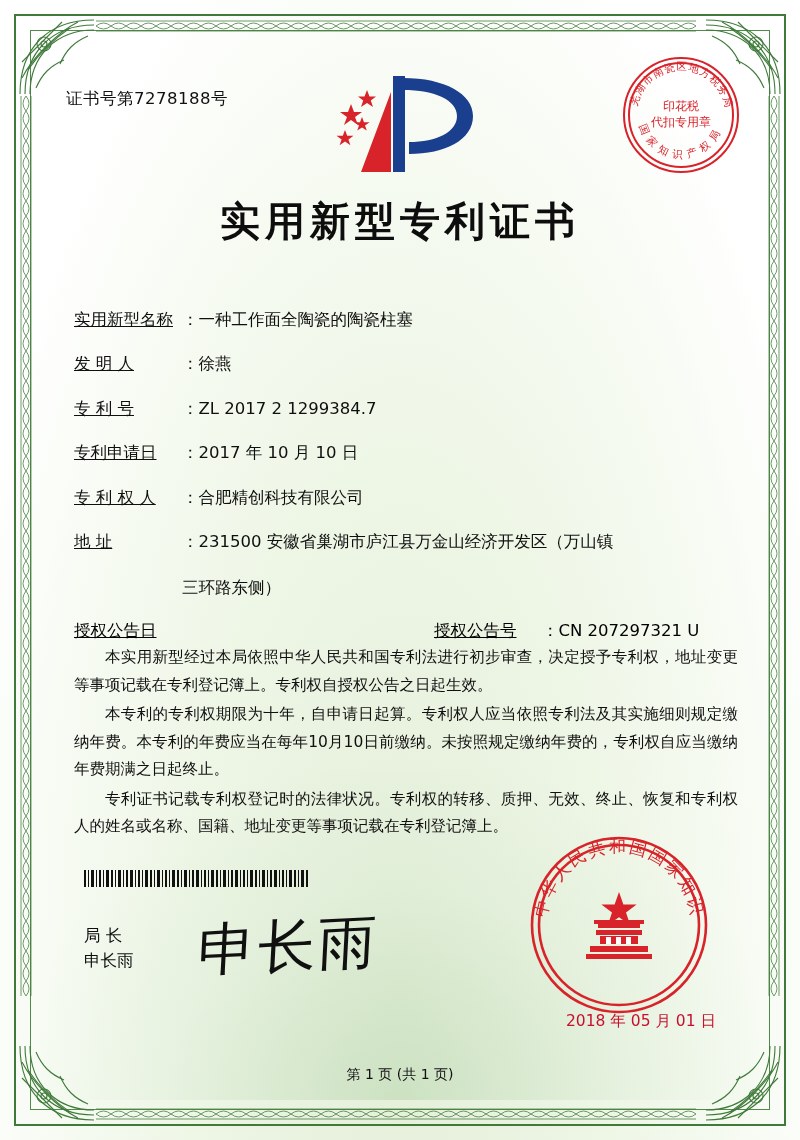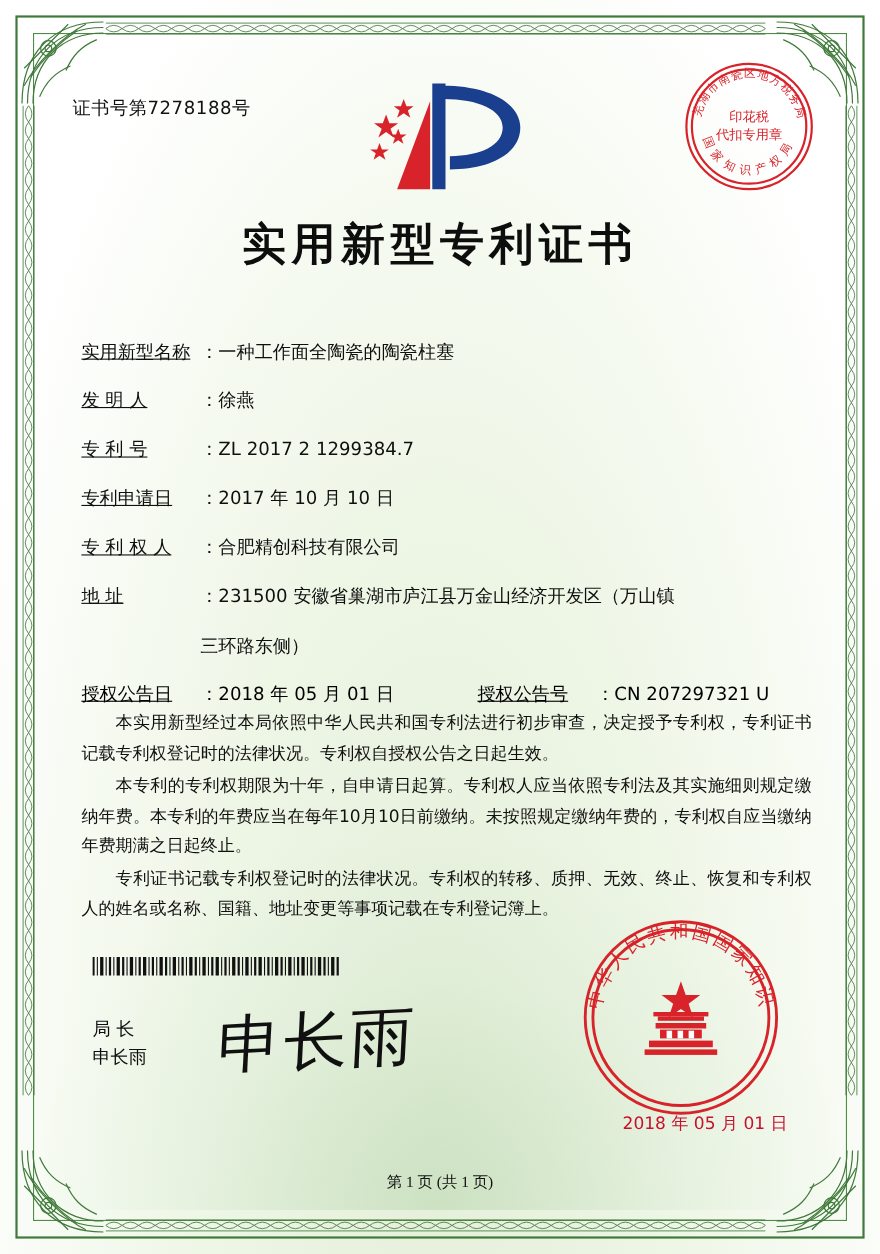--- a/index.html
+++ b/index.html
@@ -193,21 +193,20 @@
     color: #c8102e;
     white-space: nowrap;
   }
   .footer {
     position: absolute;
     left: 0; right: 0;
     bottom: 10px;
     text-align: center;
     font-size: 14px;
     color: #111;
-    font-family: Liberation Serif, serif;
   }
   
   .watermark {
     position: absolute;
     left: 40px; right: 40px; bottom: 40px;
     height: 330px;
     background: radial-gradient(ellipse at 50% 100%, rgba(170,205,160,.42) 0%, rgba(200,225,195,.20) 45%, rgba(255,255,255,0) 75%);
     pointer-events: none;
   }
 </style>
@@ -404,37 +403,34 @@
           <span>：</span><span>231500 安徽省巢湖市庐江县万金山经济开发区（万山镇</span>
           <span class="second-line">三环路东侧）</span>
         </div>
       </div>
 
       <div class="row-two-col">
         <div class="col-left">
           <div class="f-label plain">
             <span>授权公告日</span>
           </div>
-          <div class="f-value">
-            <span>：</span><span>2018 年 05 月 01 日</span>
-          </div>
         </div>
         <div class="col-right">
           <div class="f-label plain">
             <span>授权公告号</span>
           </div>
           <div class="f-value">
             <span>：</span><span>CN 207297321 U</span>
           </div>
         </div>
       </div>
     </div>
 
     <div class="paragraphs">
-      <p>本实用新型经过本局依照中华人民共和国专利法进行初步审查，决定授予专利权，专利证书记载专利权登记时的法律状况。专利权自授权公告之日起生效。</p>
+      <p>本实用新型经过本局依照中华人民共和国专利法进行初步审查，决定授予专利权，地址变更等事项记载在专利登记簿上。专利权自授权公告之日起生效。</p>
       <p>本专利的专利权期限为十年，自申请日起算。专利权人应当依照专利法及其实施细则规定缴纳年费。本专利的年费应当在每年10月10日前缴纳。未按照规定缴纳年费的，专利权自应当缴纳年费期满之日起终止。</p>
       <p>专利证书记载专利权登记时的法律状况。专利权的转移、质押、无效、终止、恢复和专利权人的姓名或名称、国籍、地址变更等事项记载在专利登记簿上。</p>
     </div>
 
     <svg class="barcode" viewBox="0 0 226 17" preserveAspectRatio="none">
       <g fill="#111">
         <rect x="0" y="0" width="2" height="17"></rect>
           <rect x="4" y="0" width="1" height="17"></rect>
         <rect x="7" y="0" width="3" height="17"></rect>
           <rect x="12" y="0" width="1" height="17"></rect>

